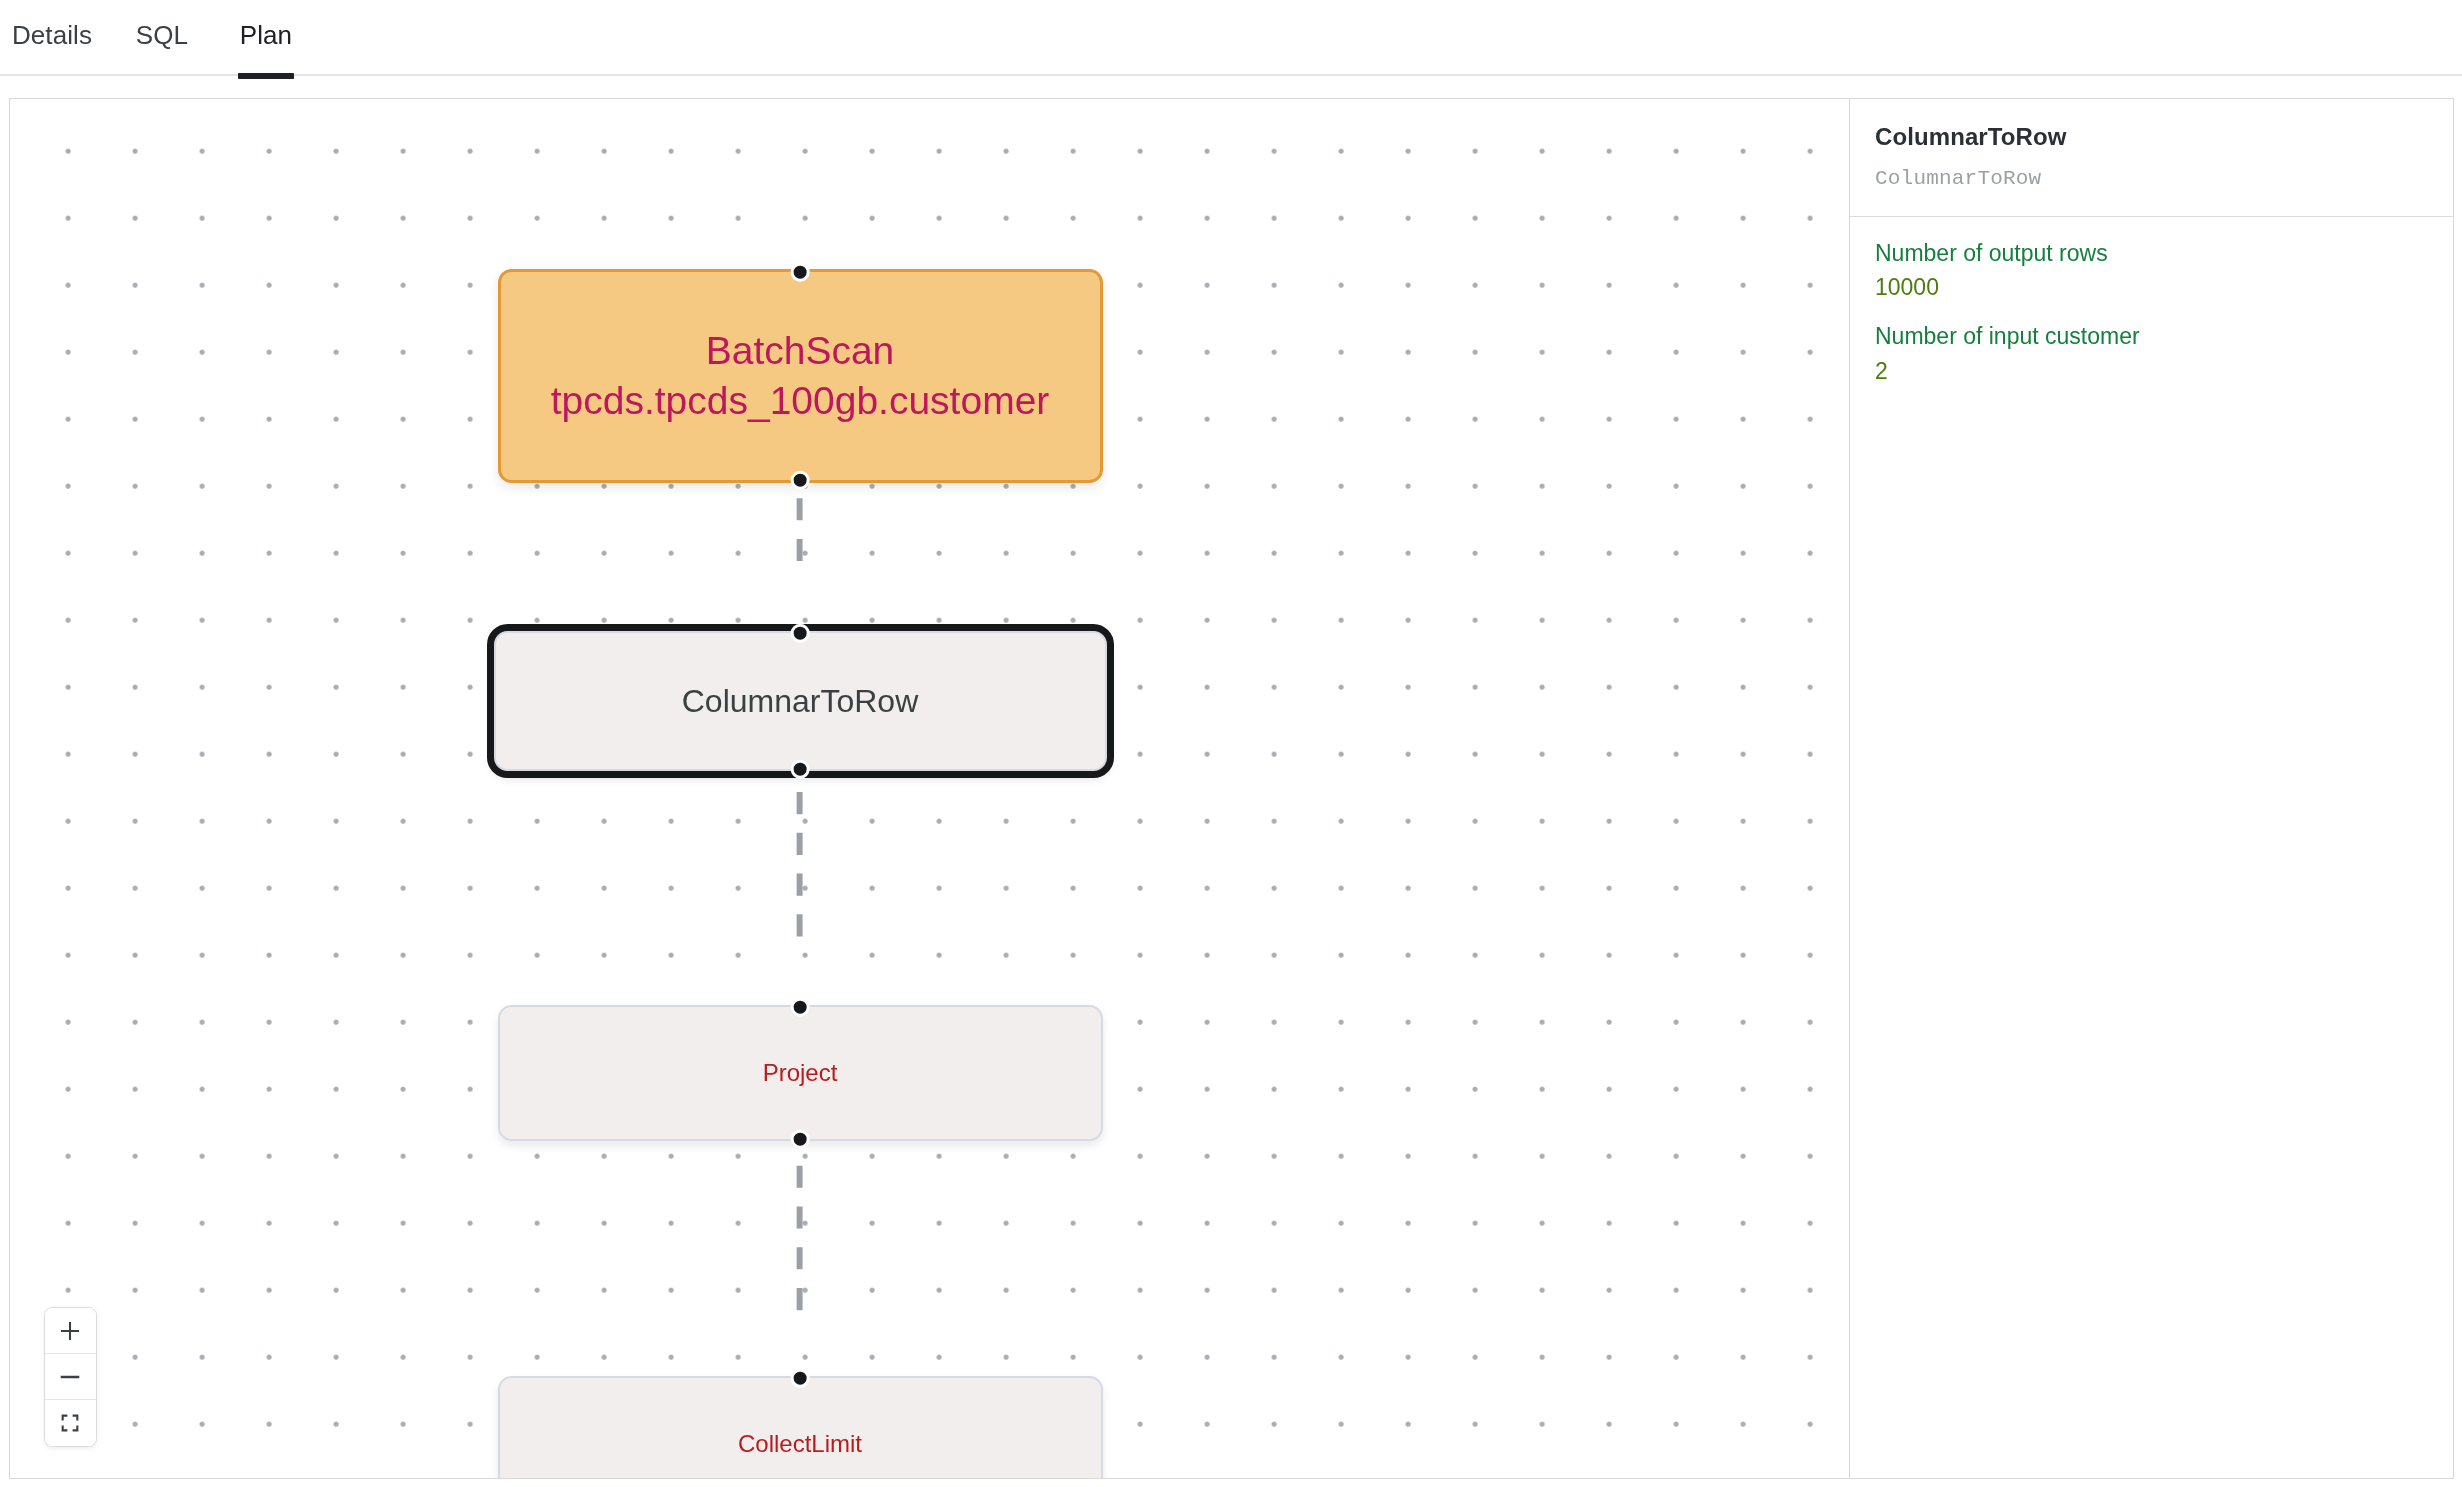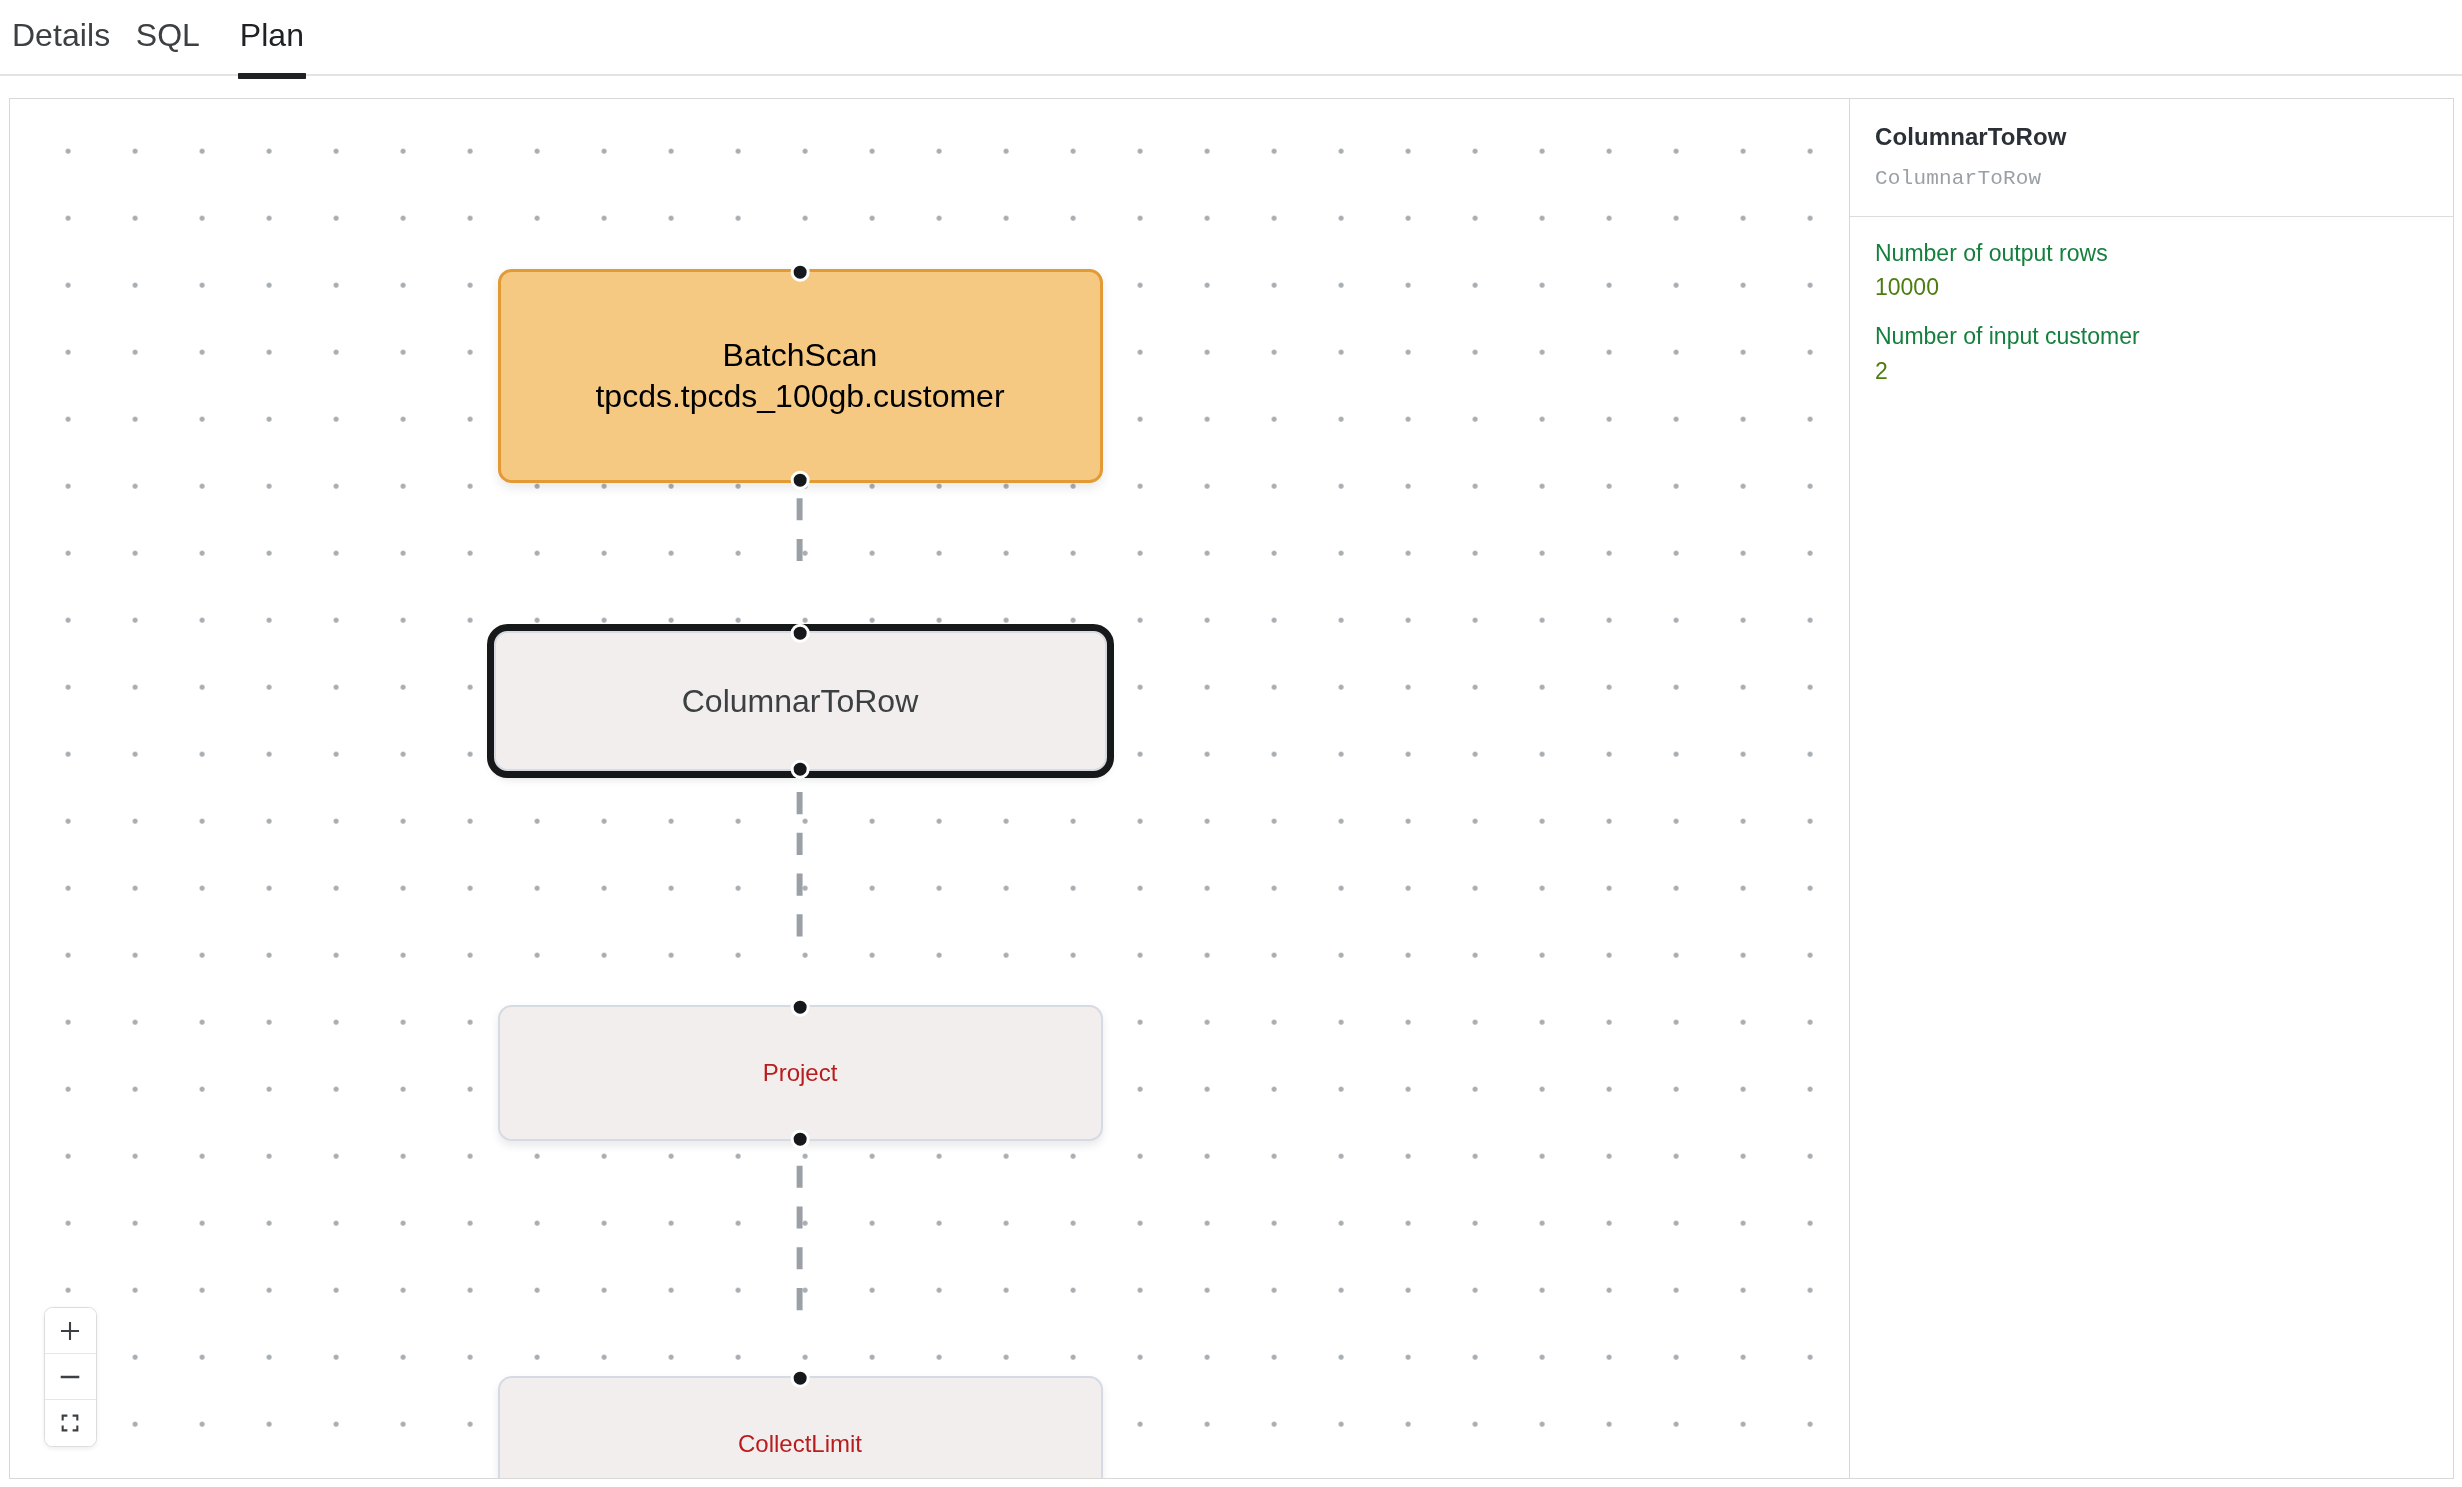--- a/index.html
+++ b/index.html
@@ -13,21 +13,21 @@
   
   .tabbar {
     position: absolute; left: 0; top: 0;
     width: 2462px; height: 76px;
     border-bottom: 2.5px solid #e3e3e3;
     background: #fff;
   }
   .tab {
     position: absolute; top: 0; height: 76px;
     display: flex; align-items: center;
-    font-size: 32px; color: #3c4043;
+    font-size: 26px; color: #3c4043;
     letter-spacing: 0.1px;
     cursor: pointer;
     padding: 0 1.7px;
   }
   .tab .tablabel { display: block; line-height: 1; padding-bottom: 5.1px; }
   .tab.active { color: #202124; }
   .tab.active::after {
     content: ""; position: absolute;
     left: 0; right: 0; bottom: -2.5px;
     height: 5.1px; background: #202124;
@@ -95,22 +95,22 @@
     outline: 7.6px solid #17181a;
     outline-offset: -0.8px;
     box-shadow: 0 5.1px 10.2px rgba(0,0,0,.16);
     color: #3c4043;
     font-size: 32px;
   }
   .node-scan {
     background: #f6c983;
     border: 3.4px solid #e39a35;
     box-shadow: 0 4.2px 10.2px rgba(0,0,0,.09);
-    color: #000000;
-    font-size: 32px;
+    color: #be185d;
+    font-size: 39px;
   }
 
   .handle {
     position: absolute;
     width: 18.7px; height: 18.7px;
     border-radius: 50%;
     background: #16181c;
     border: 3.4px solid #ffffff;
     left: 50%;
     transform: translate(-50%, -50%);

